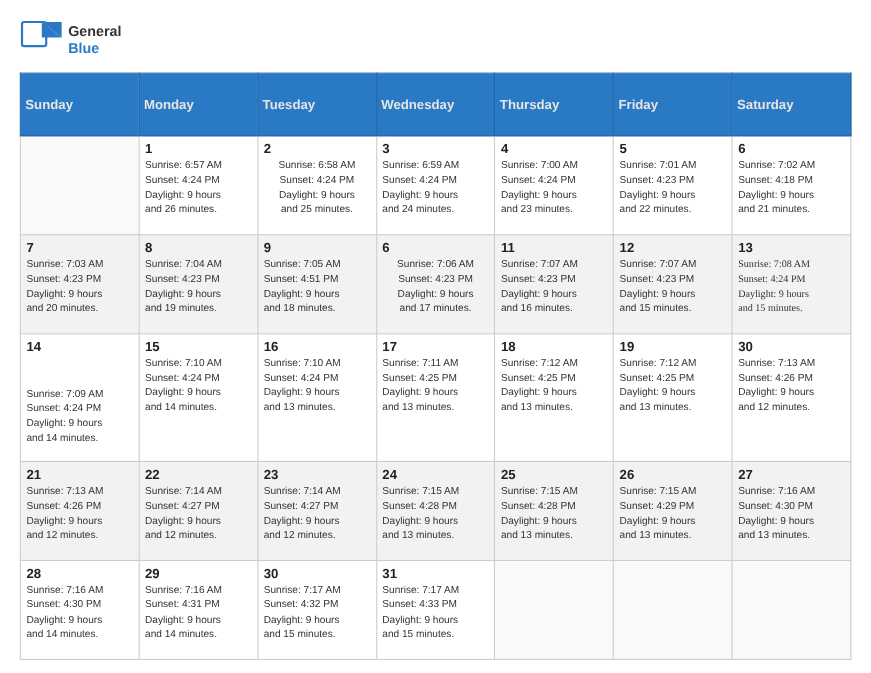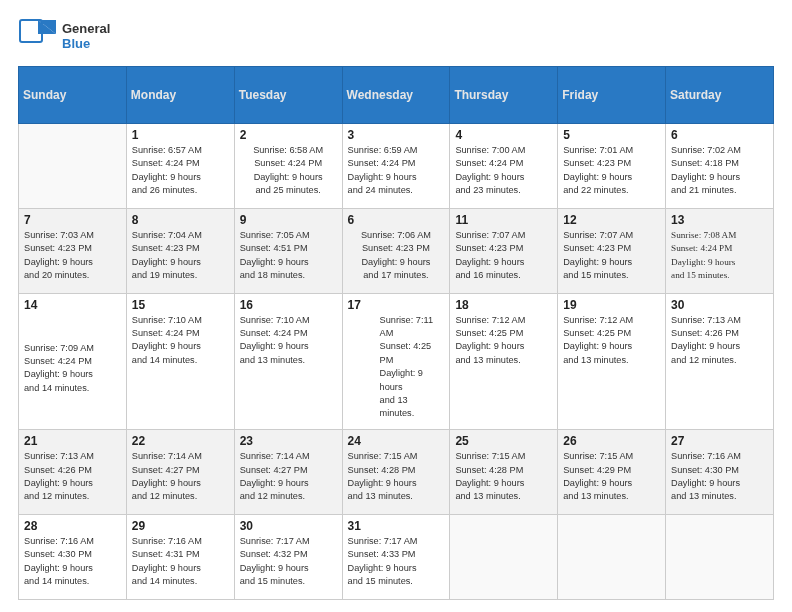--- a/index.html
+++ b/index.html
@@ -239,21 +239,21 @@
           </td>
           <td>
             <span class="day-number">16</span>
             <div class="day-info" style="white-space: pre-line;">Sunrise: 7:10 AM
 Sunset: 4:24 PM
 Daylight: 9 hours
 and 13 minutes.</div>
           </td>
           <td>
             <span class="day-number">17</span>
-            <div class="day-info" style="white-space: pre-line; margin-left: 32px;">Sunrise: 7:11 AM
+            <div class="day-info" style="white-space: pre-line;">Sunrise: 7:11 AM
 Sunset: 4:25 PM
 Daylight: 9 hours
 and 13 minutes.</div>
           </td>
           <td>
             <span class="day-number">18</span>
             <div class="day-info" style="white-space: pre-line;">Sunrise: 7:12 AM
 Sunset: 4:25 PM
 Daylight: 9 hours
 and 13 minutes.</div>

